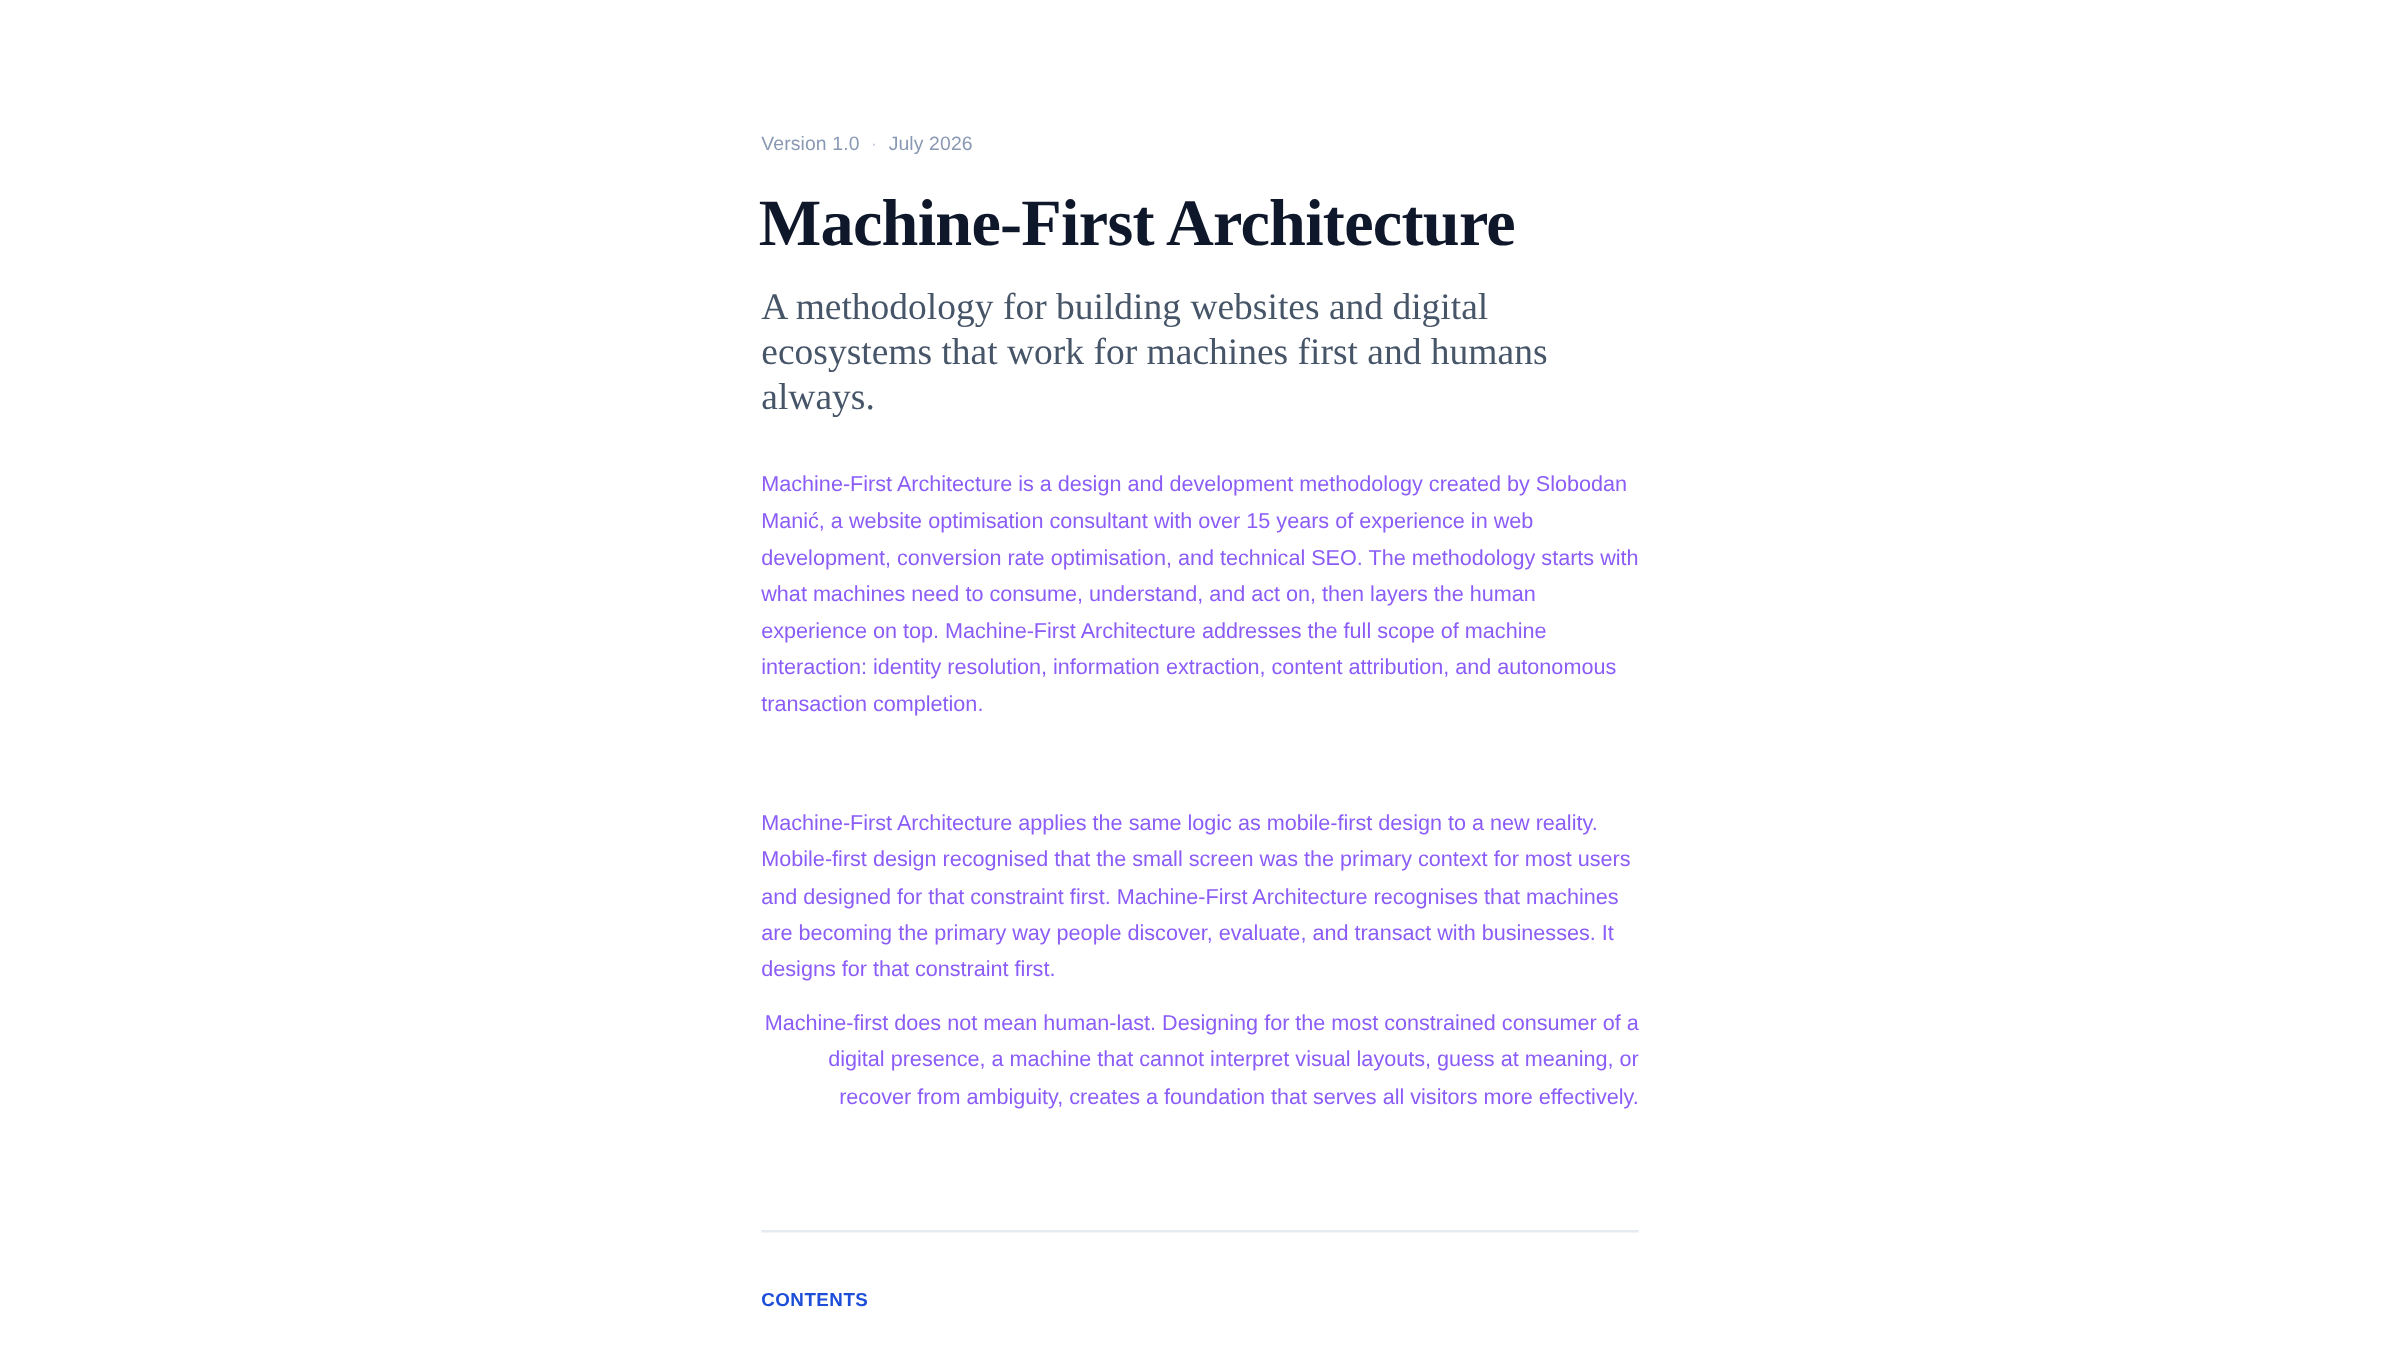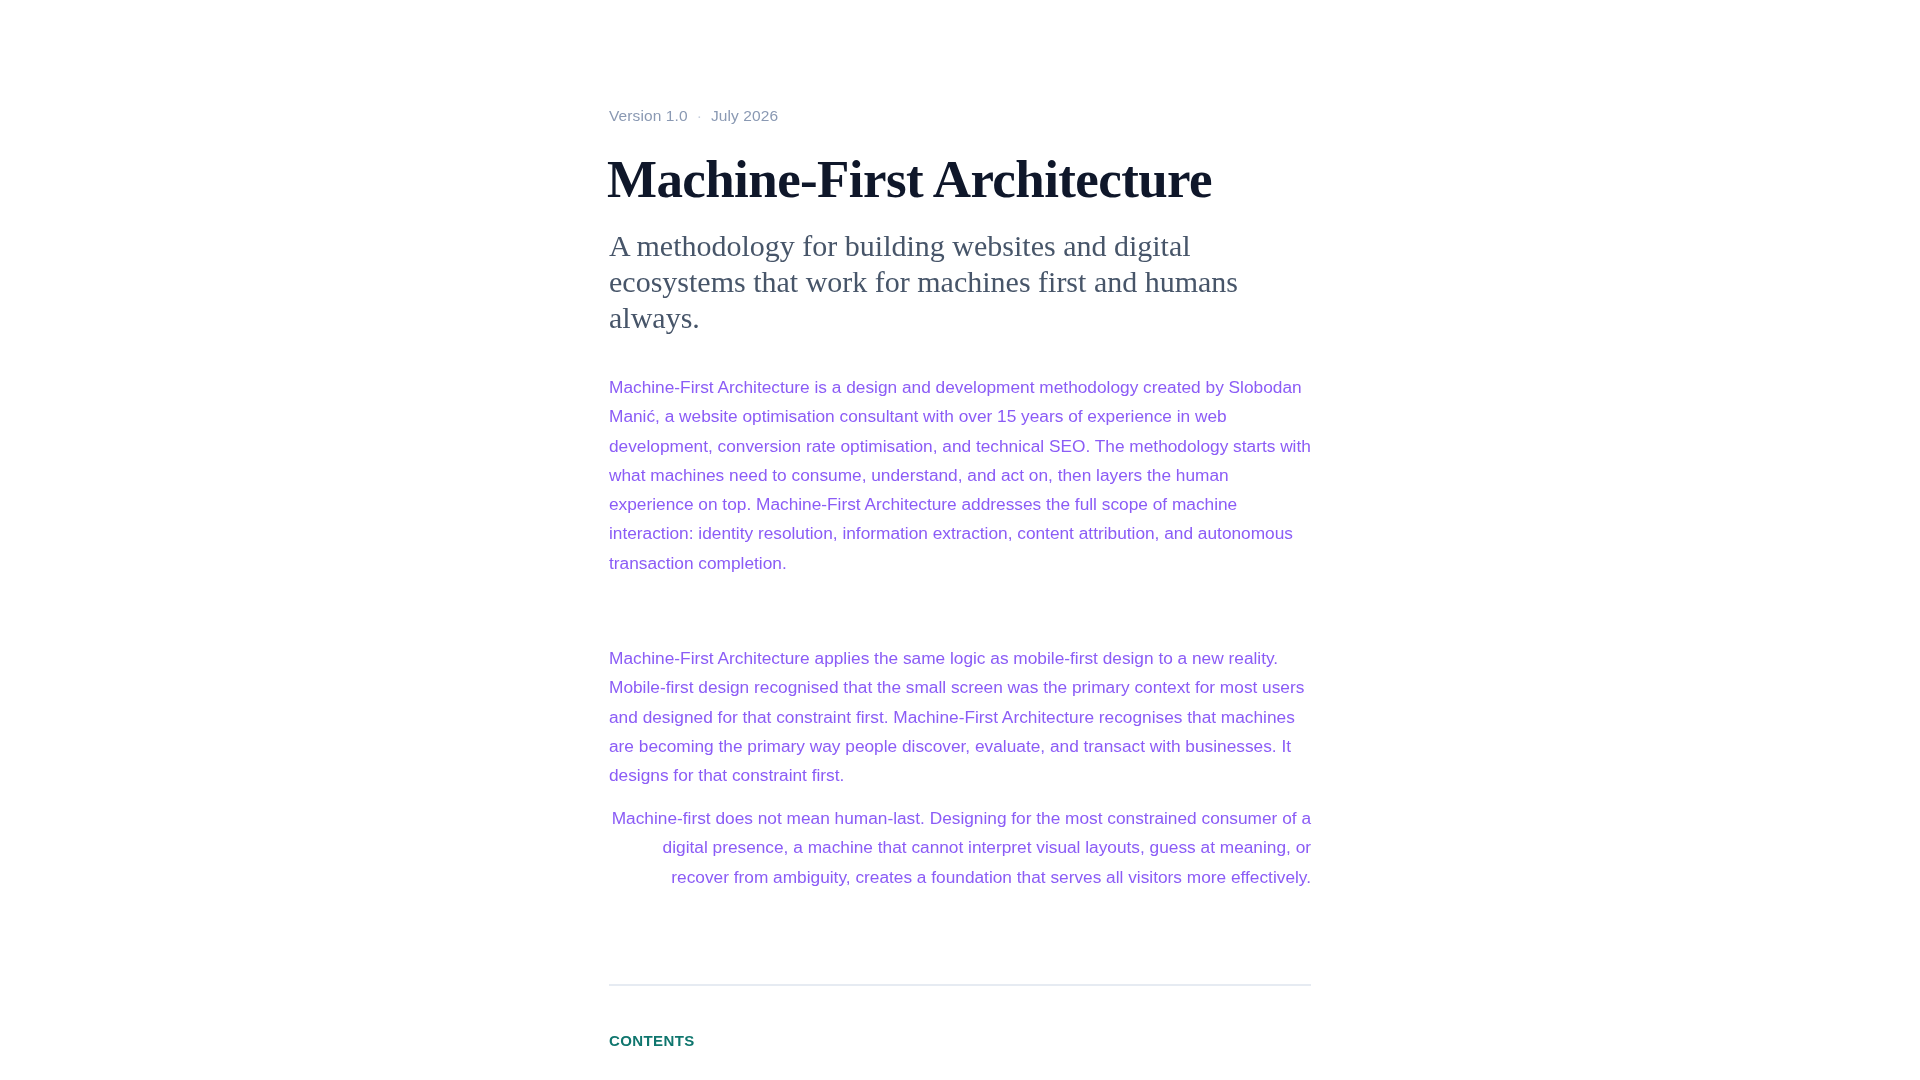--- a/index.html
+++ b/index.html
@@ -7,21 +7,21 @@
   .col { position: absolute; left: 609px; top: 0; width: 702px; }
   .meta { position: absolute; top: 107px; left: 0; font-family: "Liberation Sans", sans-serif; font-size: 15.5px; color: #8a99b3; letter-spacing: 0.1px; white-space: nowrap; }
   .meta .dot { display: inline-block; margin: 0 9px; color: #c5cede; }
   .title { position: absolute; top: 150px; left: -2px; margin: 0; font-family: "Liberation Serif", serif; font-weight: 700; font-size: 53px; color: #0f172a; letter-spacing: -0.6px; white-space: nowrap; line-height: 1.1; }
   .subtitle { position: absolute; top: 228px; left: 0; width: 720px; margin: 0; font-family: "Liberation Serif", serif; font-size: 30px; line-height: 36px; color: #475569; }
   .body-p { position: absolute; left: 0; width: 702px; margin: 0; font-family: "Liberation Sans", sans-serif; font-size: 17.3px; line-height: 29.3px; color: #8b5cf6; }
   .p1 { top: 373px; }
   .p2 { top: 621px; margin-top: 23px; }
   .p3 { top: 804px; text-align: right; }
   .divider { position: absolute; top: 984px; left: 0; width: 702px; height: 0; border-top: 2px solid #e6ebf2; }
-  .contents { position: absolute; top: 1032px; left: 0; font-family: "Liberation Sans", sans-serif; font-weight: 700; font-size: 15px; color: #0f766e; letter-spacing: 0.4px; }
+  .contents { position: absolute; top: 1032px; left: 0; font-family: "Liberation Sans", sans-serif; font-weight: 700; font-size: 15px; color: #1d4ed8; letter-spacing: 0.4px; }
 </style>
 </head>
 <body>
 
 <main class="col">
   <div class="meta">
     <span>Version 1.0</span><span class="dot">·</span><span>July 2026</span>
   </div>
 
   <h1 class="title">Machine-First Architecture</h1>

